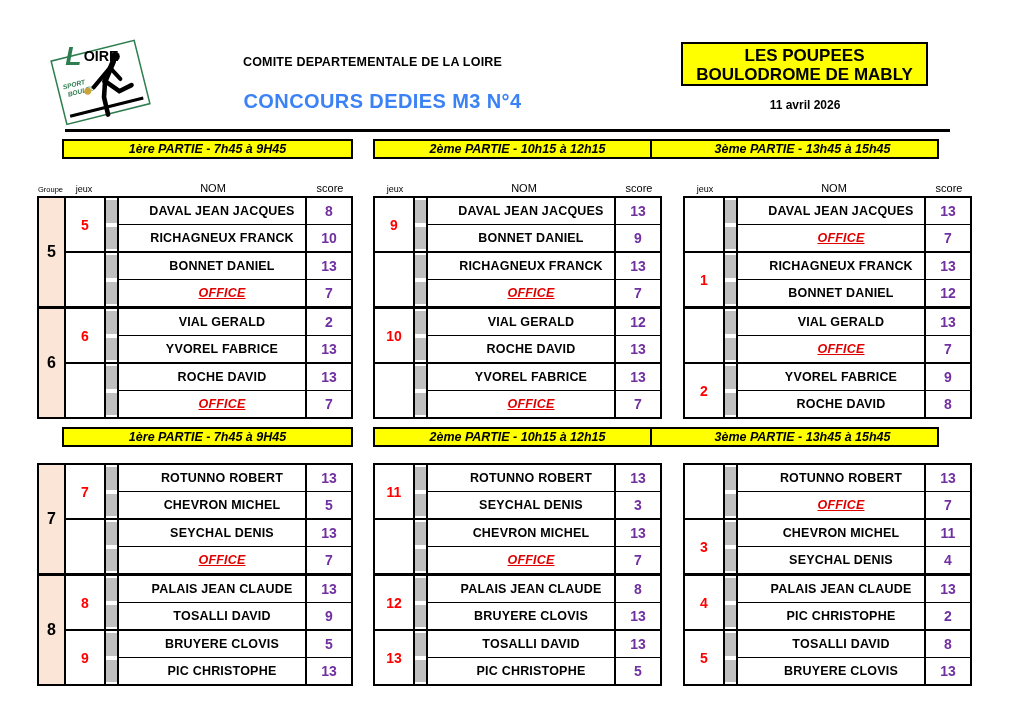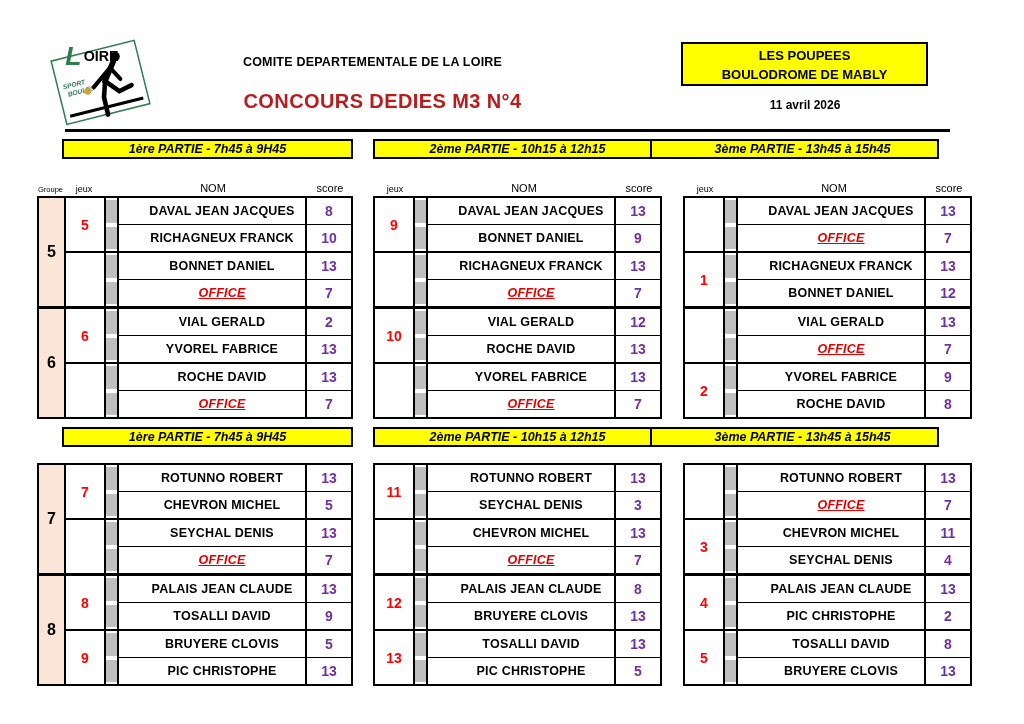--- a/index.html
+++ b/index.html
@@ -4,24 +4,24 @@
 <style>
   html,body{margin:0;padding:0;background:#e8e8e8;}
   .page{position:relative;width:1024px;height:724px;background:#ffffff;
         font-family:"Liberation Sans", sans-serif;overflow:hidden;color:#000;}
 
   
   .logo{position:absolute;left:46px;top:32px;width:112px;height:96px;}
   .committee{position:absolute;left:200px;top:55px;width:345px;text-align:center;
              font-size:12.5px;font-weight:bold;letter-spacing:.2px;}
   .title{position:absolute;left:210px;top:90px;width:345px;text-align:center;
-         font-size:20px;font-weight:bold;color:#b91c1c;letter-spacing:.4px;}
+         font-size:20px;font-weight:bold;color:#3b82f6;letter-spacing:.4px;}
   .venue{position:absolute;left:681px;top:42px;width:247px;height:44px;box-sizing:border-box;
          background:#FFFF00;border:2px solid #000;text-align:center;
-         font-size:13px;font-weight:bold;line-height:19px;padding-top:2px;}
+         font-size:17px;font-weight:bold;line-height:19px;padding-top:2px;}
   .date{position:absolute;left:730px;top:98px;width:150px;text-align:center;
         font-size:12px;font-weight:bold;}
   .toprule{position:absolute;left:65px;top:129px;width:885px;height:3px;background:#000;}
 
   
   .ybar{position:absolute;height:20px;background:#FFFF00;border:2px solid #000;box-sizing:border-box;
         display:flex;align-items:center;justify-content:center;
         font-size:12.5px;font-weight:bold;font-style:italic;}
   .y1{top:139px;} .y2{top:427px;}
   .ybar.c1{left:62px;width:291px;}

